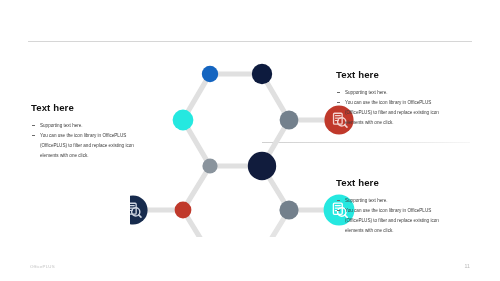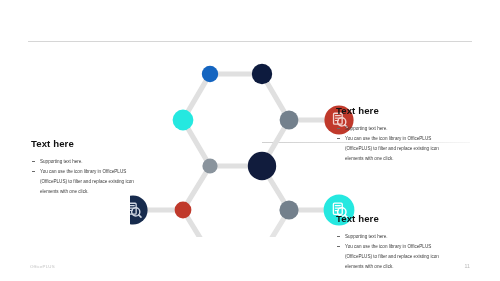--- a/index.html
+++ b/index.html
@@ -44,21 +44,21 @@
   #molecule {
     position: absolute;
     left: 130px;
     top: 52px;
     width: 230px;
     height: 185px;
   }
   #molecule svg { display: block; width: 230px; height: 185px; }
 
   
-  .tblock { position: absolute; margin-top: 36px; }
+  .tblock { position: absolute; }
   .tblock .ttitle {
     font-size: 9.6px;
     font-weight: bold;
     color: #111111;
     letter-spacing: 0.1px;
     margin: 0 0 7px 0;
     line-height: 1.1;
   }
   .tblock ul {
     list-style: none;

